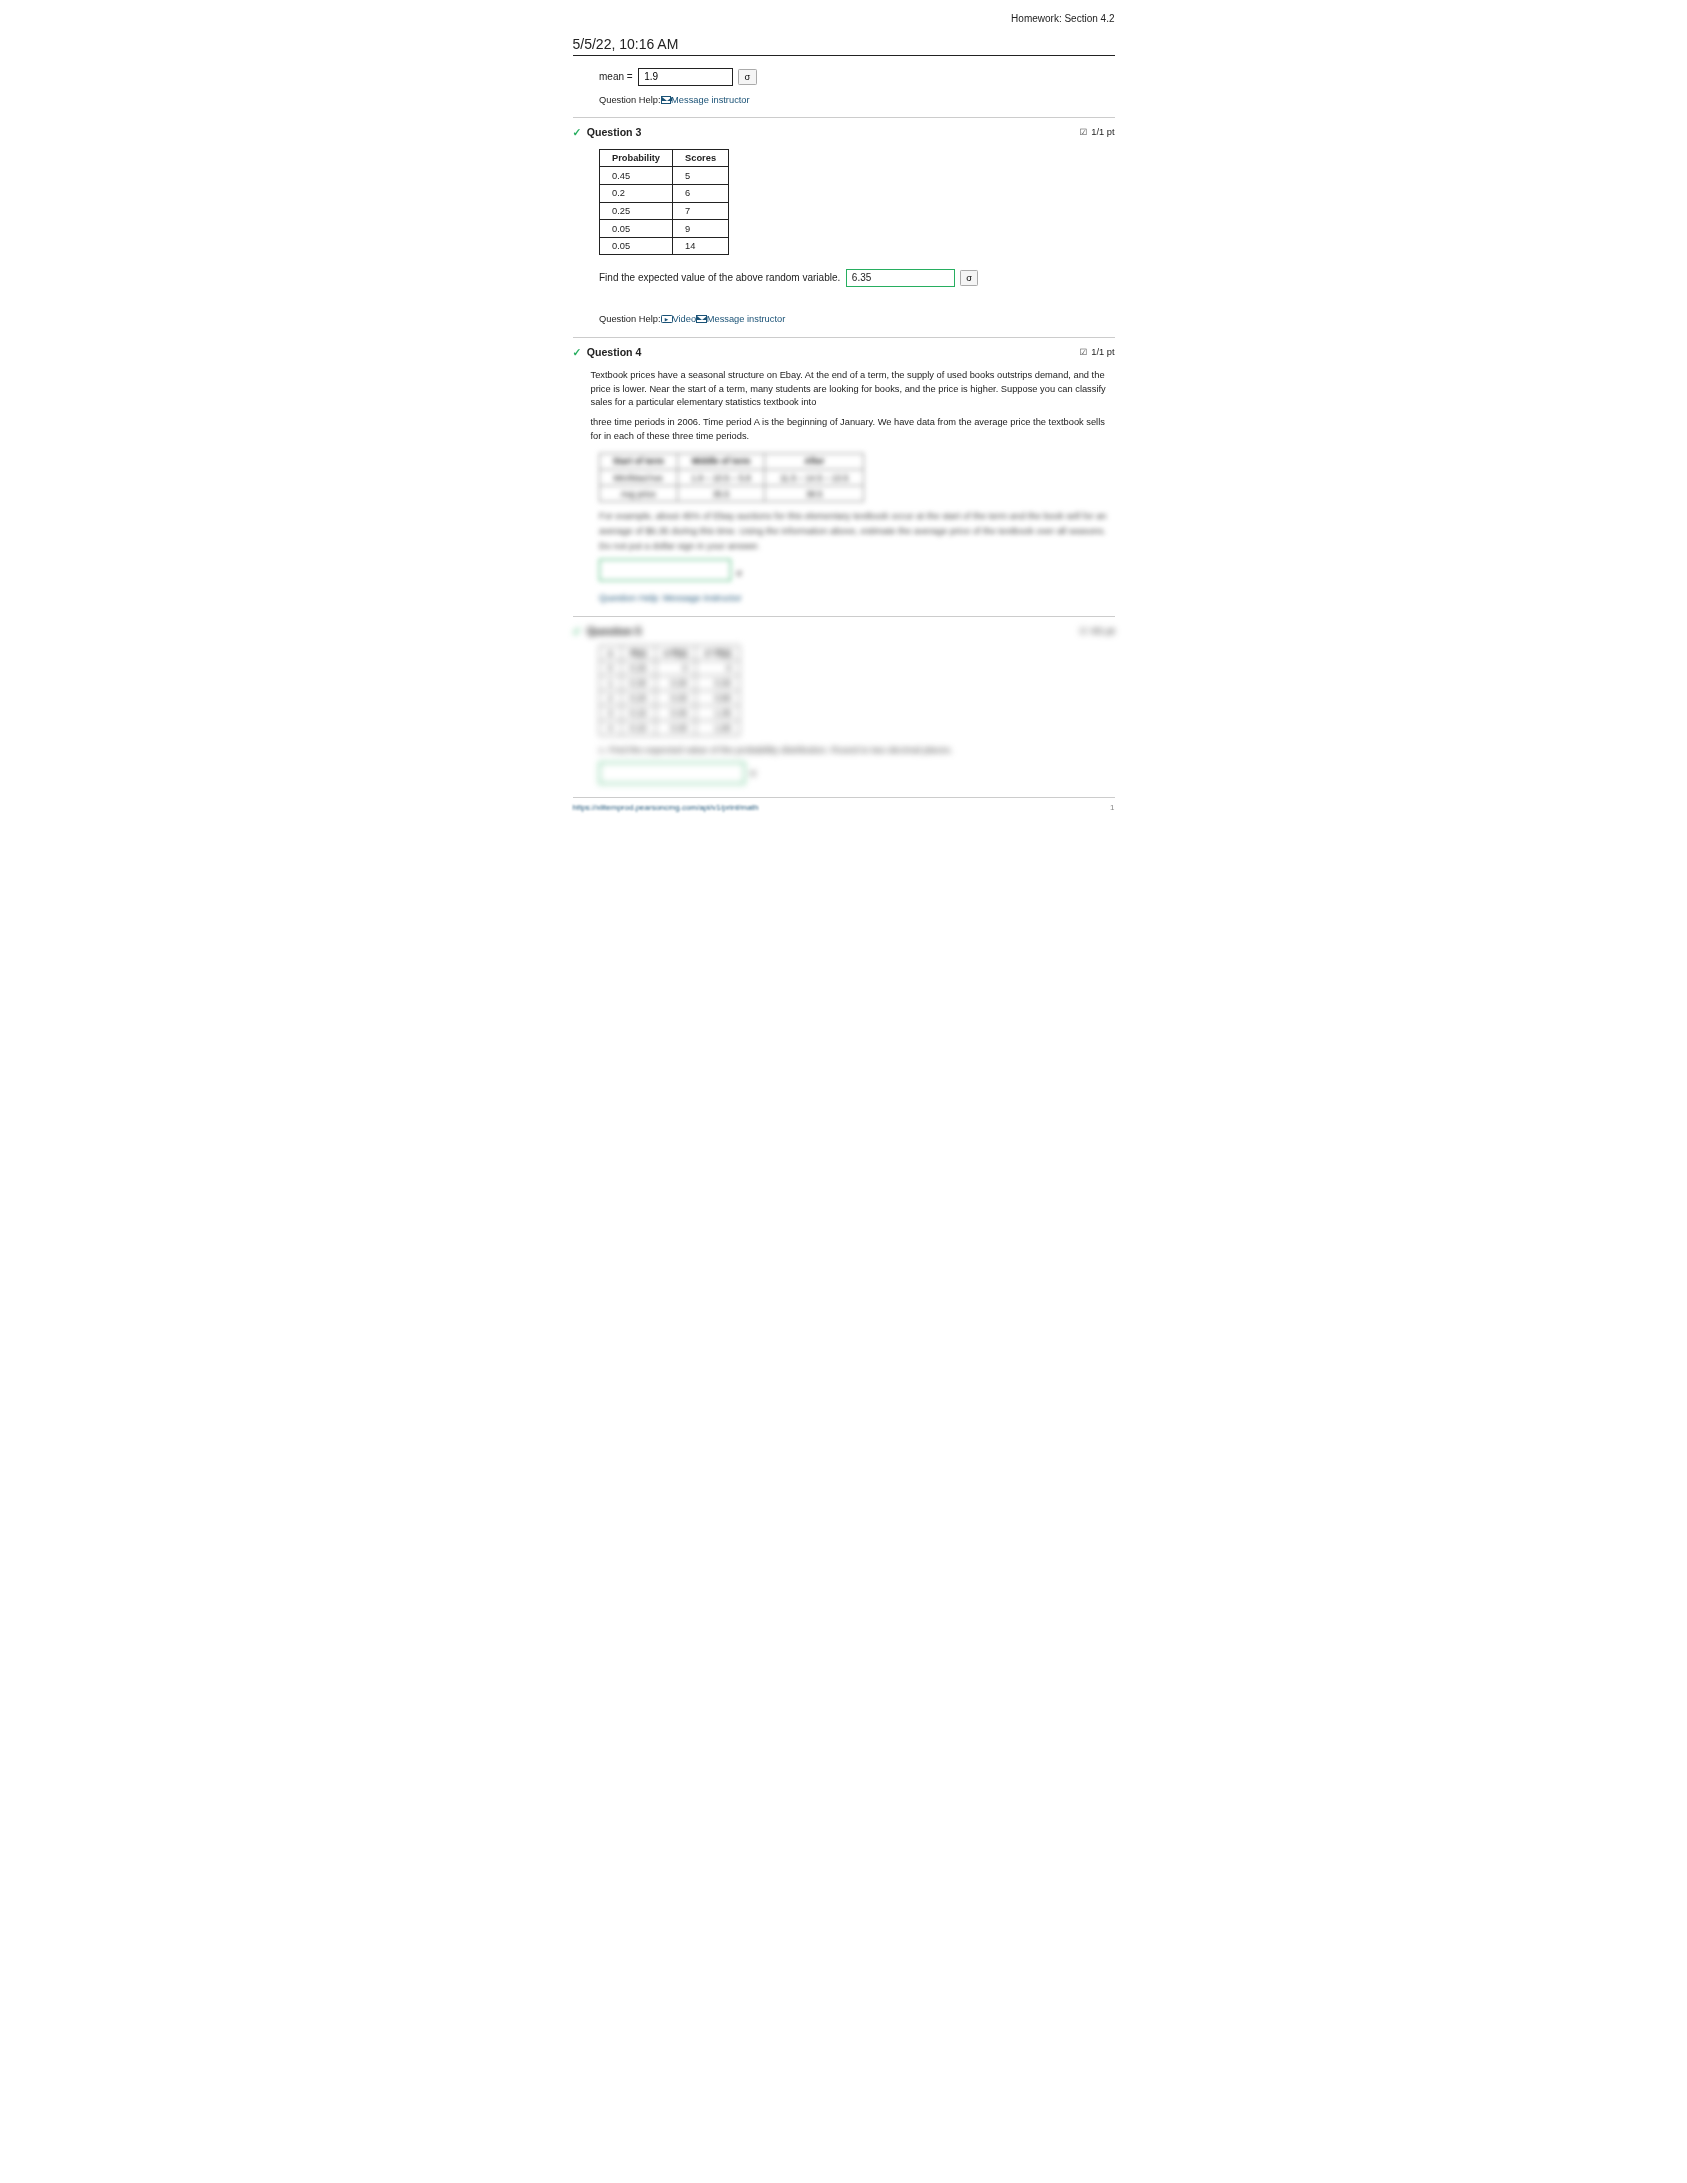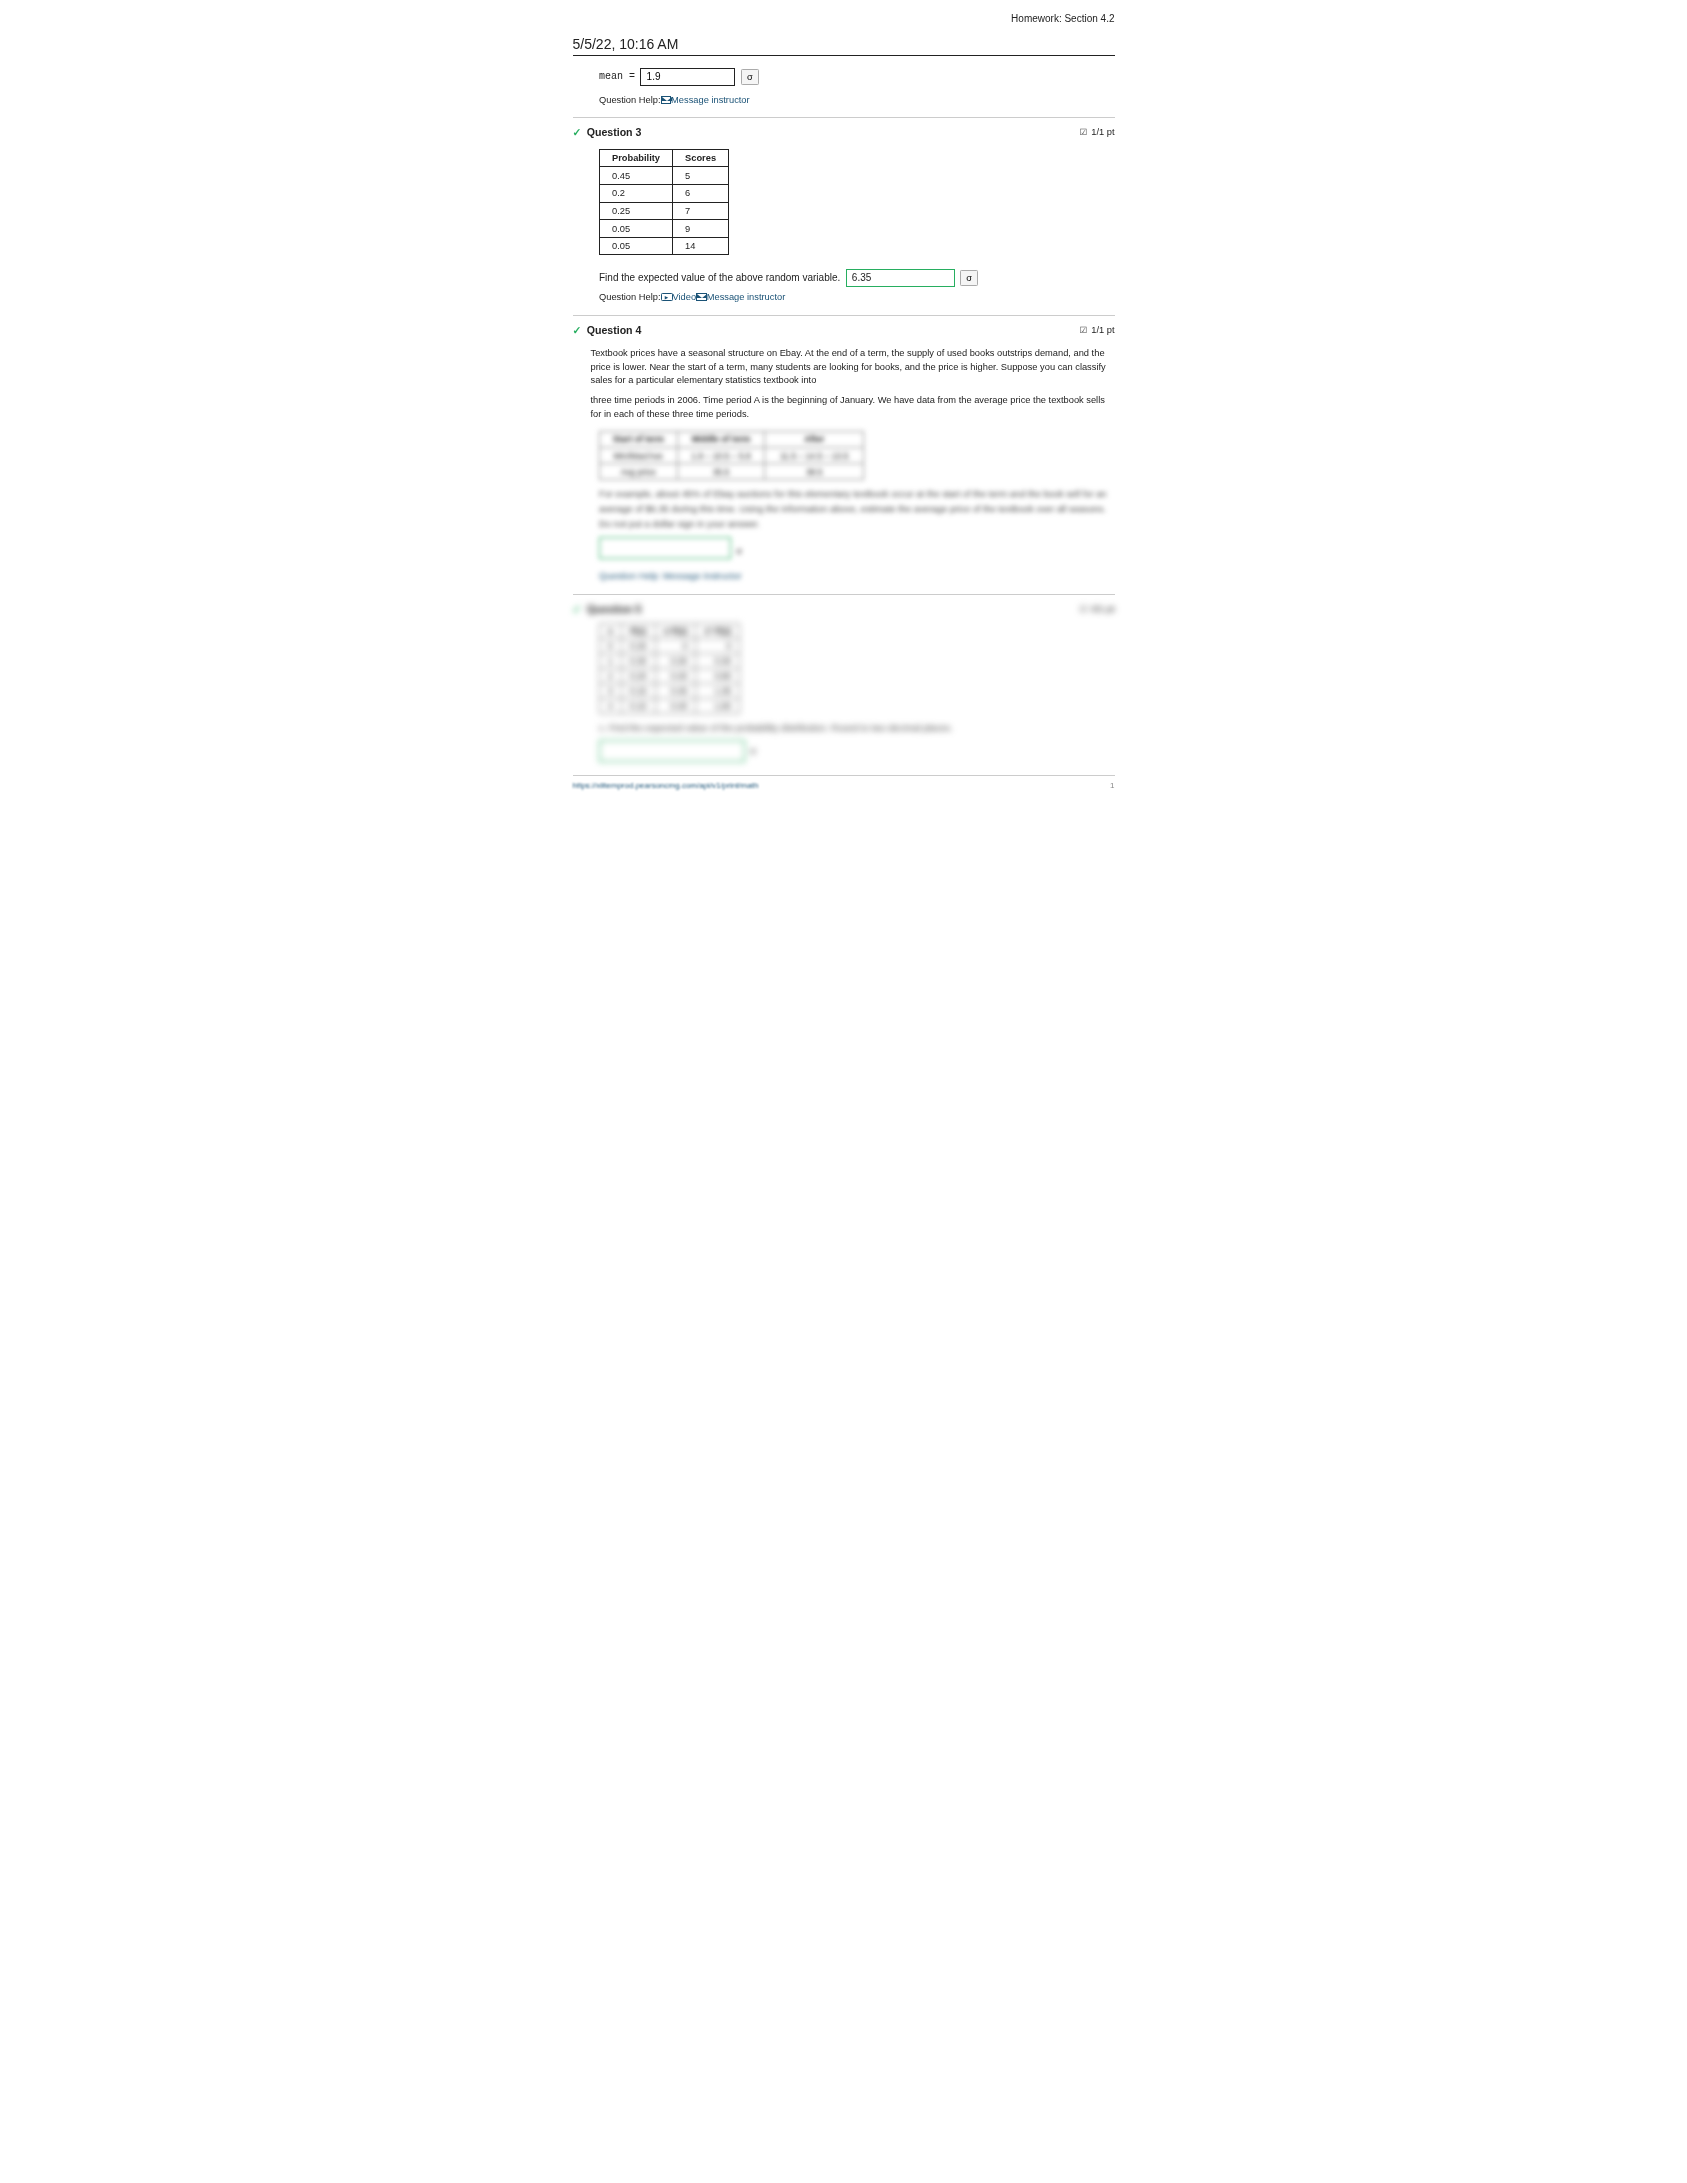--- a/index.html
+++ b/index.html
@@ -35,21 +35,20 @@
     
     .mean-row {
       display: flex;
       align-items: center;
       gap: 5.3px;
       margin-bottom: 9.3px;
       margin-left: 26.5px;
     }
     .mean-label {
       font-size: 10px;
-      font-family: Liberation Mono, monospace;
     }
     .mean-input {
       border: 1.3px solid #222;
       padding: 2.6px 5.3px;
       font-size: 10px;
       width: 95px;
       outline: none;
     }
     .sigma-btn {
       border: 0.7px solid #aaa;
@@ -166,21 +165,21 @@
       font-weight: bold;
       background: #fff;
     }
 
     
     .expected-row {
       display: flex;
       align-items: center;
       gap: 5.3px;
       margin-left: 26.5px;
-      margin-bottom: 5px;
+      margin-bottom: 27px;
       flex-wrap: wrap;
     }
     .expected-label {
       font-size: 10px;
     }
     .expected-input {
       border: 1.3px solid #27ae60;
       padding: 2.6px 5.3px;
       font-size: 10px;
       width: 109px;

